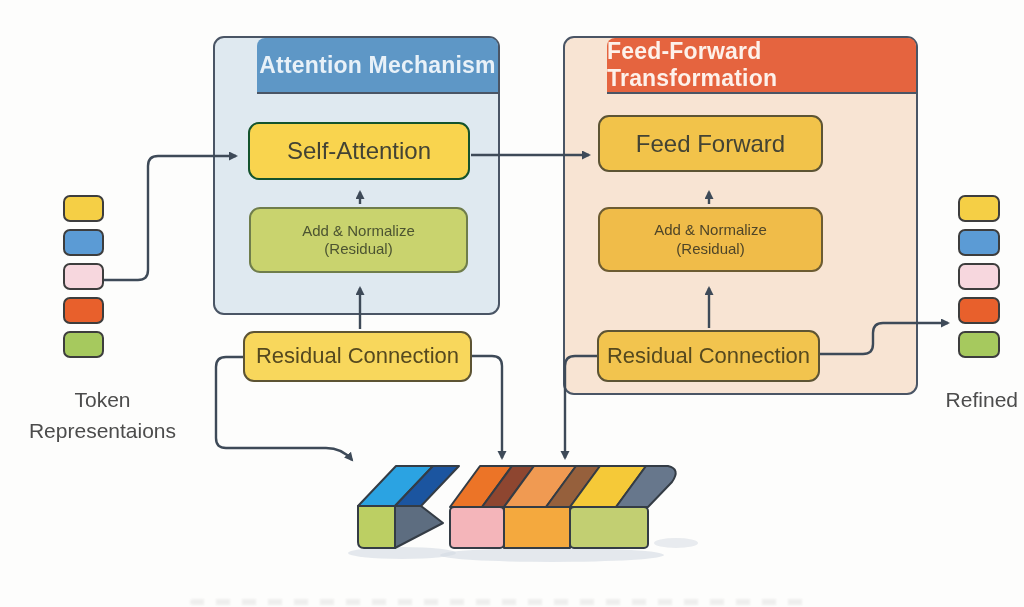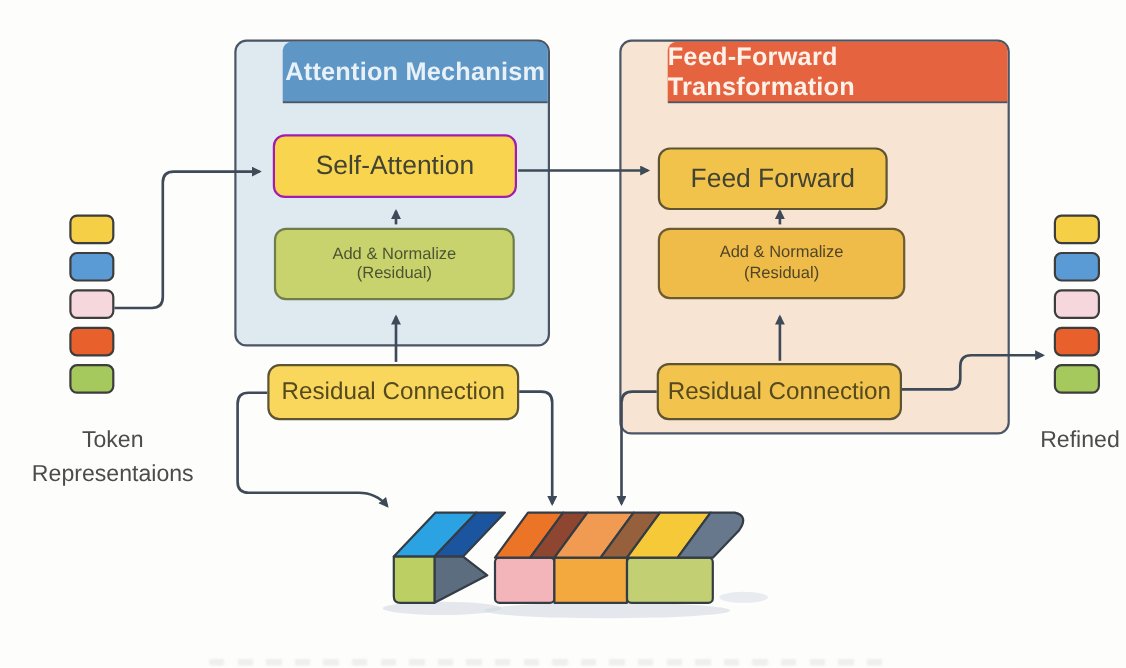--- a/index.html
+++ b/index.html
@@ -14,24 +14,24 @@
     font-size:23px;font-weight:600;letter-spacing:.2px;margin-left:42px;}
   #panel-attention{left:213px;top:36px;width:287px;height:279px;background:var(--attention-body-bg);}
   #panel-attention .panel-header{background:var(--attention-header-bg);color:#e8f1f8;}
   #panel-ff{left:563px;top:36px;width:355px;height:359px;background:var(--ff-body-bg);}
   #panel-ff .panel-header{background:var(--ff-header-bg);color:#fdf1ea;}
   
   .node{position:absolute;box-sizing:border-box;border-radius:11px;
     display:flex;flex-direction:column;align-items:center;justify-content:center;
     text-align:center;font-size:15px;color:#434334;line-height:1.22;}
   #self-attention{left:248px;top:122px;width:222px;height:58px;background:var(--self-attention-bg);
-    border:2px solid #a21caf;font-size:24px;}
+    border:2px solid #14532d;font-size:24px;}
   #add-norm-green{left:249px;top:207px;width:219px;height:66px;background:var(--add-norm-green-bg);
     border:2px solid #6f7d4b;color:#4c5431;}
-  #feed-forward{left:598px;top:134px;width:209px;height:57px;background:var(--feed-forward-bg);
+  #feed-forward{left:598px;top:115px;width:225px;height:57px;background:var(--feed-forward-bg);
     border:2px solid #5d5434;font-size:24px;}
   #add-norm-amber{left:598px;top:207px;width:225px;height:65px;background:var(--add-norm-amber-bg);
     border:2px solid #6d5c32;color:#4f4528;}
   #residual-left{left:243px;top:331px;width:229px;height:51px;background:var(--residual-left-bg);
     border:2px solid #5d5434;font-size:22px;color:#55491f;}
   #residual-right{left:597px;top:330px;width:223px;height:52px;background:var(--residual-right-bg);
     border:2px solid #5d5434;font-size:22px;color:#55491f;}
   
   .token-stack{position:absolute;display:flex;flex-direction:column;gap:7px;}
   #tokens-left{left:63px;top:195px;}

